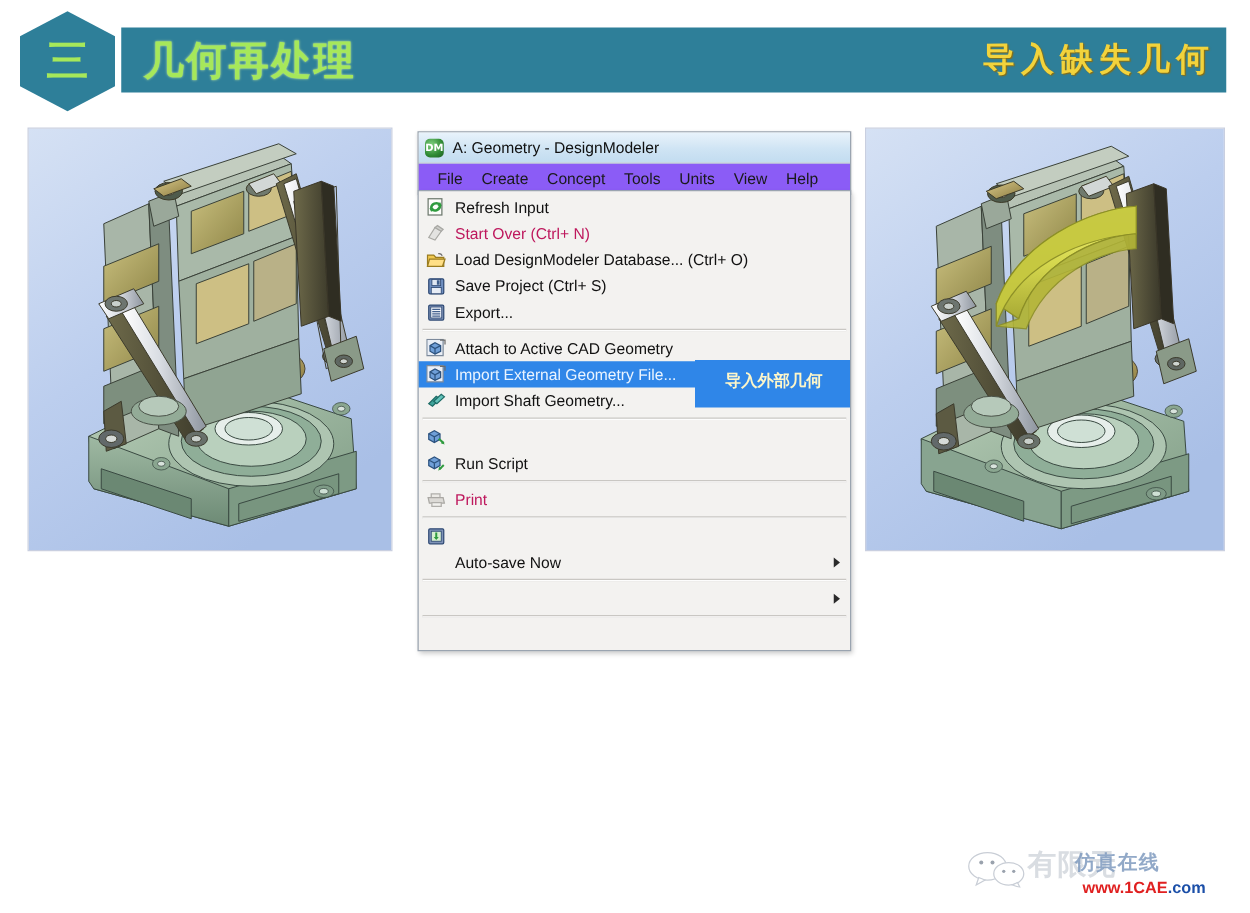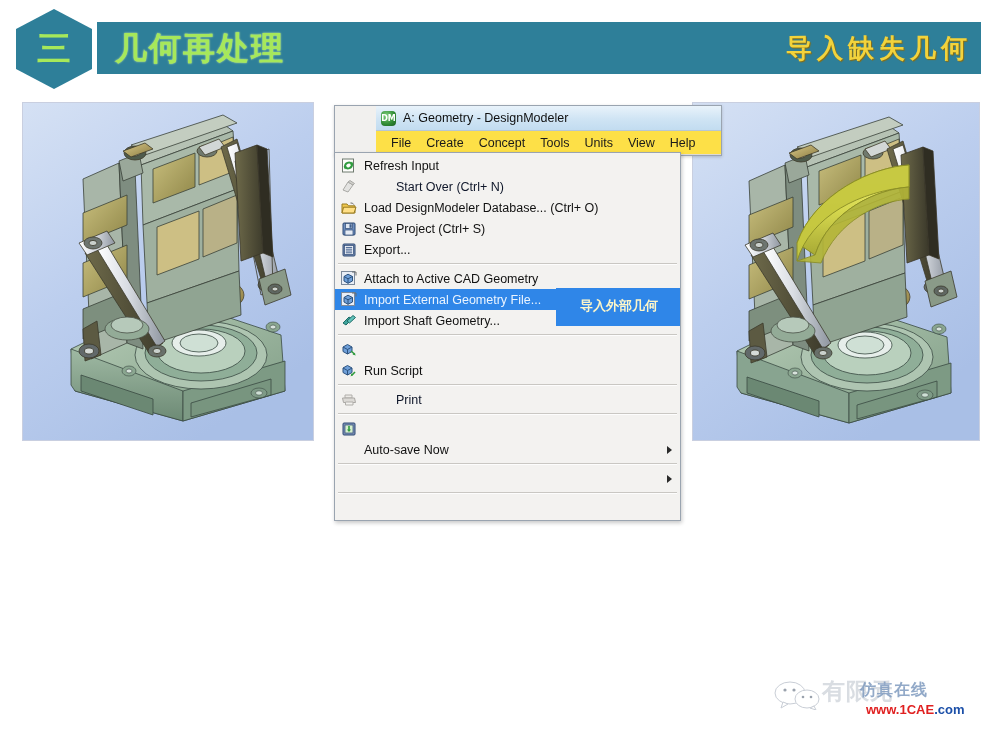--- a/index.html
+++ b/index.html
@@ -62,21 +62,20 @@
   .cad-right { left: 692px; top: 102px; width: 286px; height: 337px; }
   .cad-panel svg { display: block; width: 100%; height: 100%; }
 
   
   .dm-window {
     position: absolute; left: 334px; top: 105px;
     width: 345px;
     background: #f1f0ee;
     border: 1px solid #9aa4b0;
     box-shadow: 0 1px 3px rgba(0,0,0,0.18);
-    padding-left: 41px;
   }
   .dm-titlebar {
     height: 24px;
     background: linear-gradient(180deg,#e9f3fb 0%, #cfe4f4 55%, #c2dcf0 100%);
     border-bottom: 1px solid #b7c6d4;
     display: flex; align-items: center;
     padding-left: 5px;
   }
   .dm-icon {
     width: 15px; height: 15px; border-radius: 4px;
@@ -88,21 +87,21 @@
     flex: 0 0 auto;
   }
   .dm-title-text {
     margin-left: 7px;
     font-family: "Liberation Sans", sans-serif;
     font-size: 12.5px; color: #101010;
     white-space: nowrap;
   }
   .dm-menubar {
     height: 23px;
-    background: #fde047;
+    background: #8b5cf6;
     border-bottom: 1px solid #dcdad6;
     display: flex; align-items: center;
     padding-left: 8px;
   }
   .dm-menubar .mi {
     font-size: 12.5px; color: #1a1a1a;
     padding: 2px 8px 2px 7px;
     font-family: "Liberation Sans", sans-serif;
     white-space: nowrap;
   }
@@ -119,21 +118,21 @@
   .menu-row {
     position: relative;
     display: flex; align-items: center;
     height: 21px;
     padding-left: 4px;
     font-family: "Liberation Sans", sans-serif;
     font-size: 12.5px;
     color: #111;
     white-space: nowrap;
   }
-  .menu-row.disabled { color: #0f172a; gap: 32px; }
+  .menu-row.disabled { color: #be185d; }
   .menu-row.selected { background: #2f86e8; }
   .menu-row.selected .mlabel { color: #eaf4ff; }
   .mico {
     width: 19px; height: 17px; flex: 0 0 auto;
     margin-right: 6px;
     display: flex; align-items: center; justify-content: center;
   }
   .mico svg { display:block; }
   .mlabel { flex: 1 1 auto; }
   .msub {

